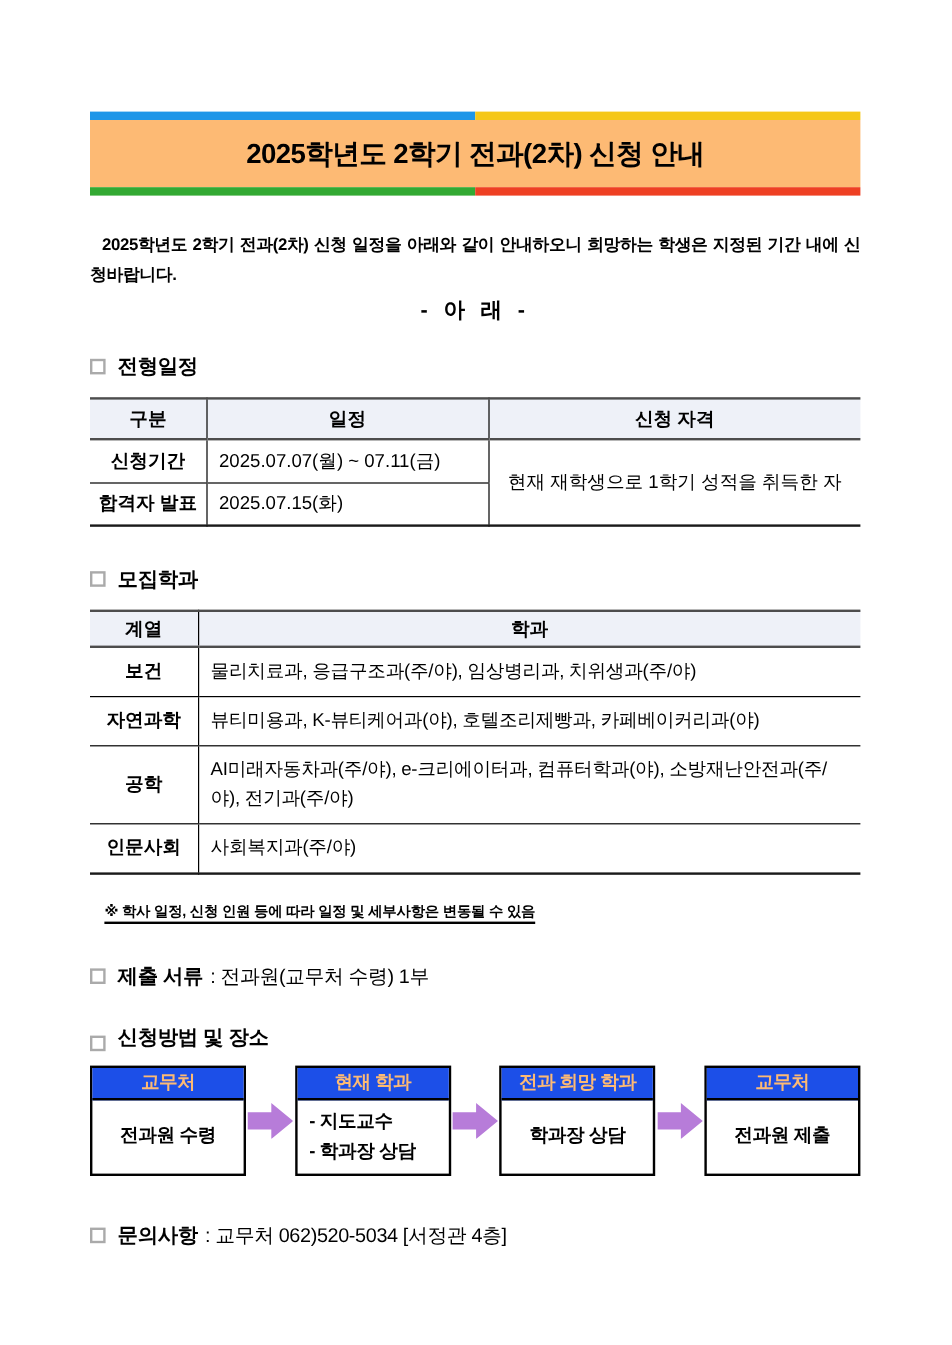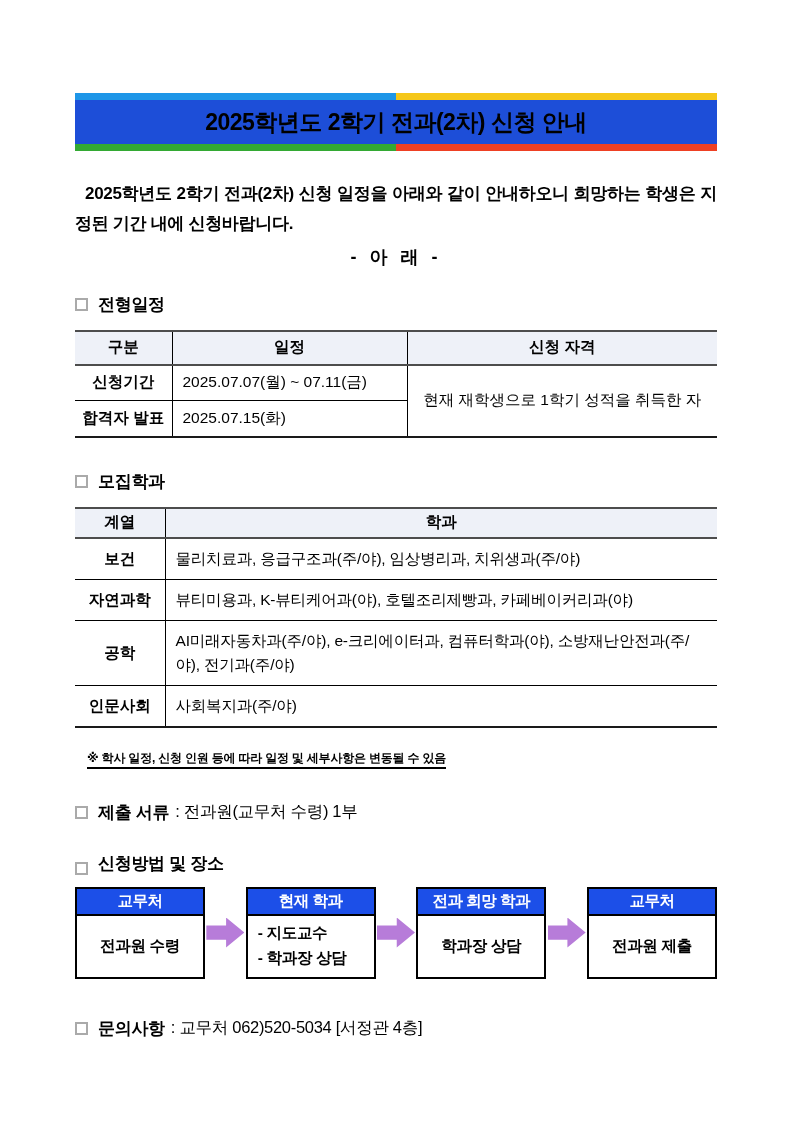--- a/index.html
+++ b/index.html
@@ -15,30 +15,30 @@
 
   
   .banner { margin-top: 93px; }
   .banner-bar { display: flex; height: 7px; }
   .banner-bar .half { flex: 1; }
   .bar-blue   { background: #1E96E8; }
   .bar-yellow { background: #F5C719; }
   .bar-green  { background: #33A933; }
   .bar-red    { background: #EE4023; }
   .banner-title {
-    background: #1d4ed8;
-    height: 44px;
+    background: #fdba74;
+    height: 56px;
     display: flex; align-items: center; justify-content: center;
     font-size: 23px; font-weight: 700; letter-spacing: -0.5px;
   }
 
   
   .intro {
     margin-top: 28px;
-    font-size: 17px; font-weight: 700;
+    font-size: 14px; font-weight: 700;
     line-height: 1.75;
     text-align: justify;
     text-indent: 10px;
     letter-spacing: -0.3px;
   }
   .below-label {
     margin-top: 6px;
     text-align: center;
     font-size: 18px; font-weight: 700;
     letter-spacing: 4px;
@@ -109,21 +109,21 @@
   }
   .flow-box {
     width: 130px; height: 92px;
     border: 2px solid #000;
     background: #fff;
     display: flex; flex-direction: column;
   }
   .flow-box-header {
     height: 27px; flex: none;
     background: #1C4FE8;
-    color: #ffffff;
+    color: #fdba74;
     font-size: 15.5px; font-weight: 700;
     display: flex; align-items: center; justify-content: center;
     border-bottom: 2px solid #000;
     letter-spacing: -0.5px;
   }
   .flow-box-body {
     flex: 1;
     display: flex; align-items: center; justify-content: center;
     font-size: 15.5px; font-weight: 700;
     white-space: pre-line;

